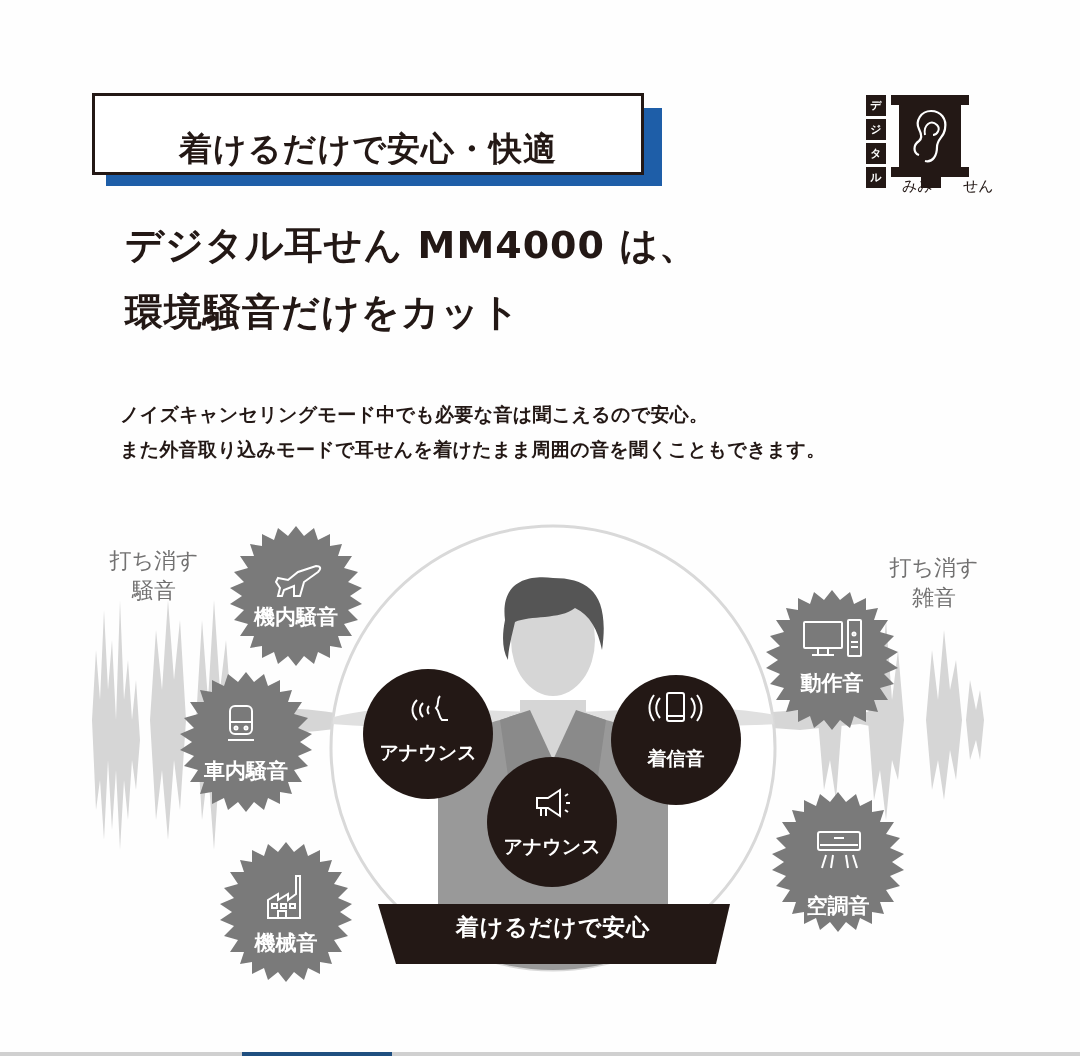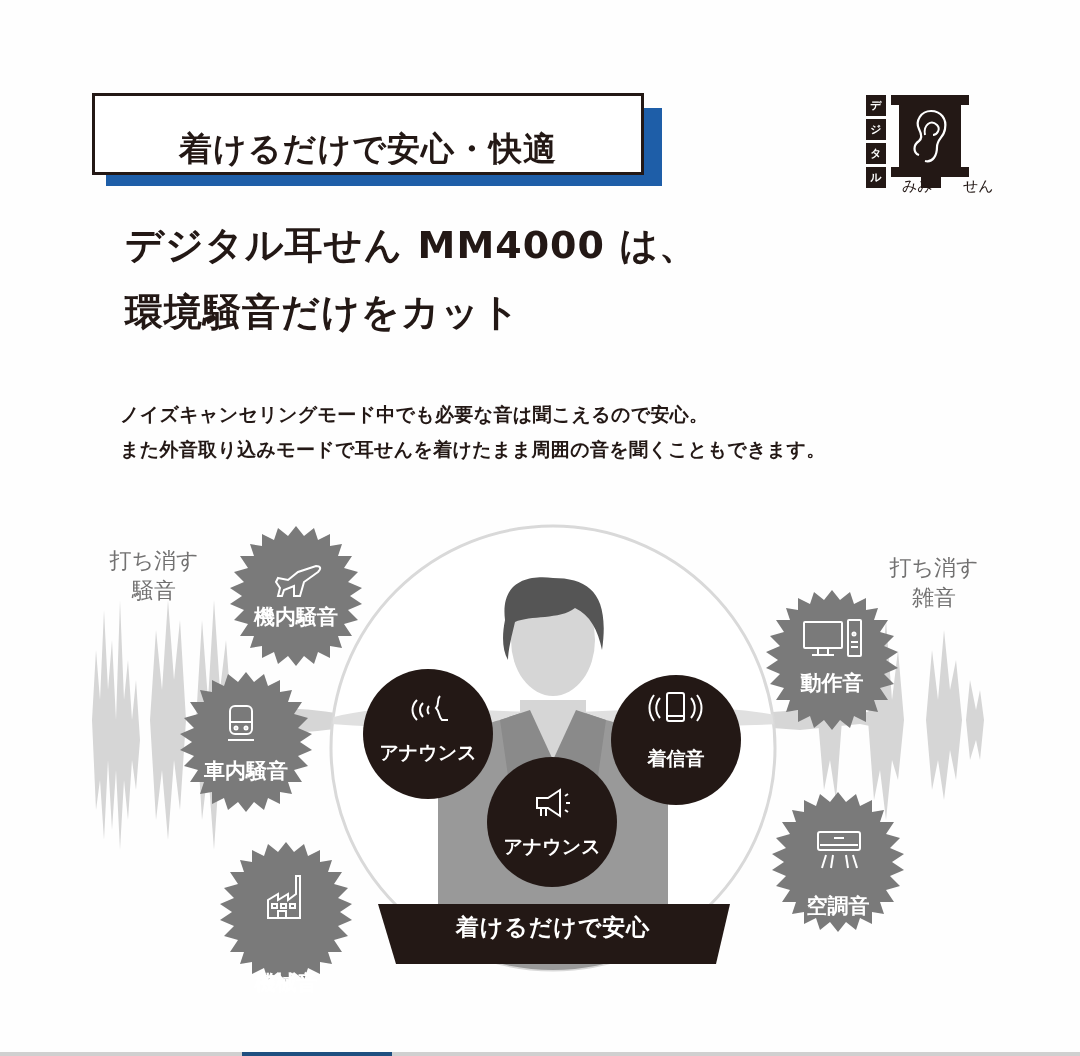--- a/index.html
+++ b/index.html
@@ -191,21 +191,21 @@
   <div>打ち消す</div>
   <div>騒音</div>
 </div>
 <div class="side-label sl-right">
   <div>打ち消す</div>
   <div>雑音</div>
 </div>
 
 <div class="burst-label" style="left:226px; top:603px;">機内騒音</div>
 <div class="burst-label" style="left:176px; top:757px;">車内騒音</div>
-<div class="burst-label" style="left:216px; top:929px;margin-top:40px;">機械音</div>
+<div class="burst-label" style="left:216px; top:929px;">機械音</div>
 <div class="burst-label" style="left:762px; top:669px;">動作音</div>
 <div class="burst-label" style="left:768px; top:880px;margin-top:12px;">空調音</div>
 
 <div class="dark-label" style="left:358px; top:740px;">アナウンス</div>
 <div class="dark-label" style="left:482px; top:834px;">アナウンス</div>
 <div class="dark-label" style="left:606px; top:746px;">着信音</div>
 
 <div class="banner-label">着けるだけで安心</div>
 
 <div class="bottom-bar"></div>

